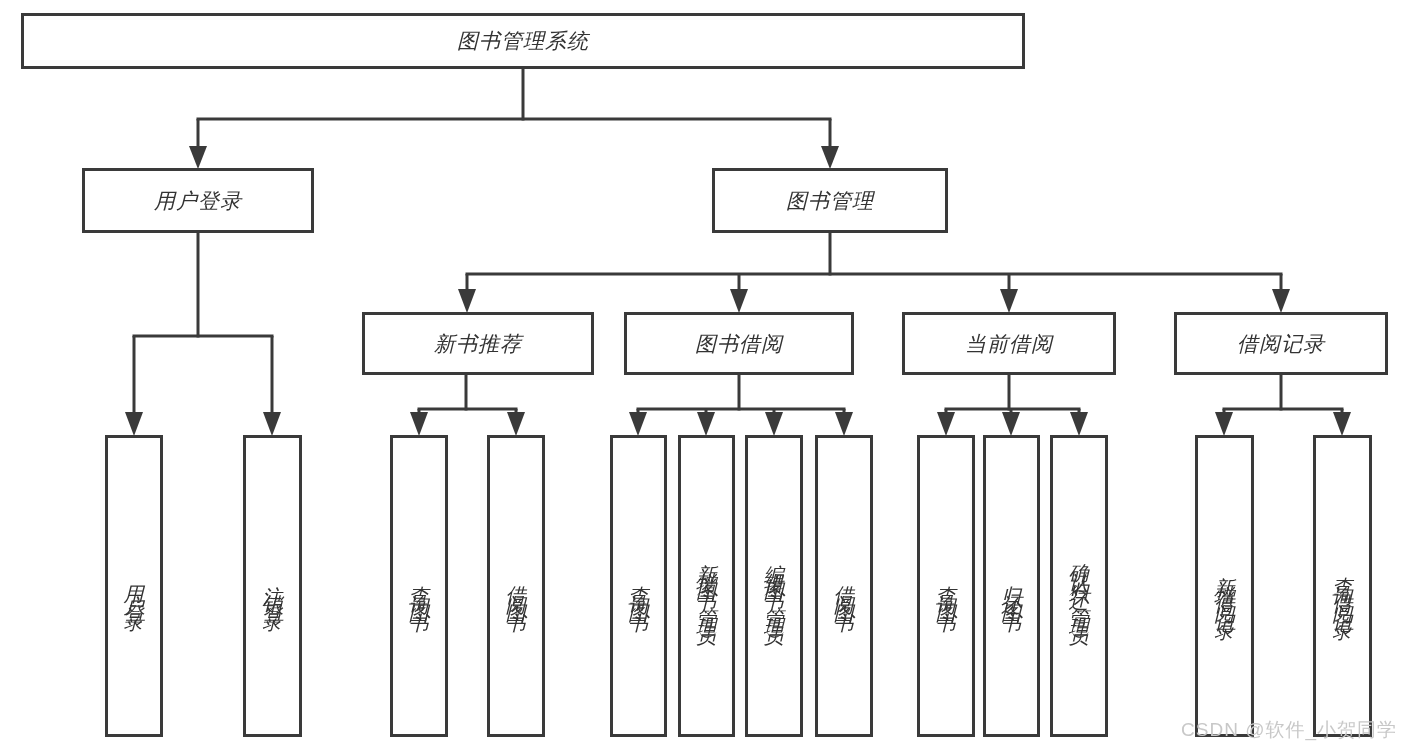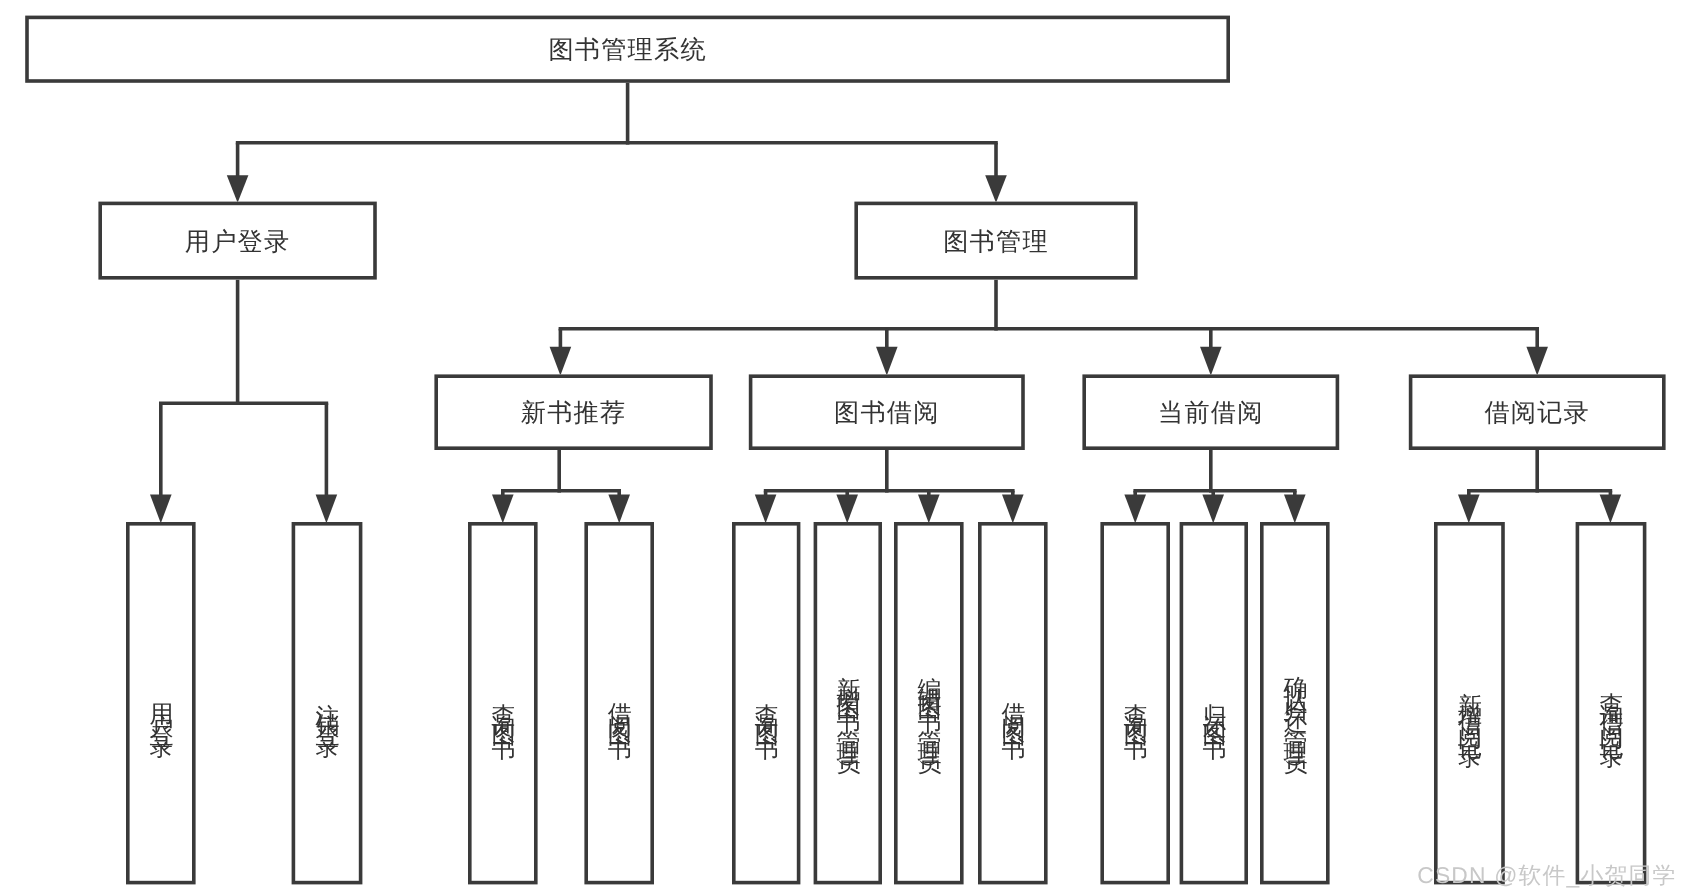--- a/index.html
+++ b/index.html
@@ -16,20 +16,21 @@
   .wires polygon { fill: var(--line, #3a3a3a); }
   .node {
     position:absolute;
     border:3px solid var(--line, #3a3a3a);
     background: var(--box-bg, #ffffff);
     color: var(--text, #333333);
     display:flex;
     align-items:center;
     justify-content:center;
     text-align:center;
+    font-style:italic;
   }
   .node.h { font-size:21px; letter-spacing:1px; }
   .node.v {
     writing-mode: vertical-rl;
     text-orientation: mixed;
     font-size:20px;
     letter-spacing:9px;
     line-height:1;
     padding-top:4px;
   }

